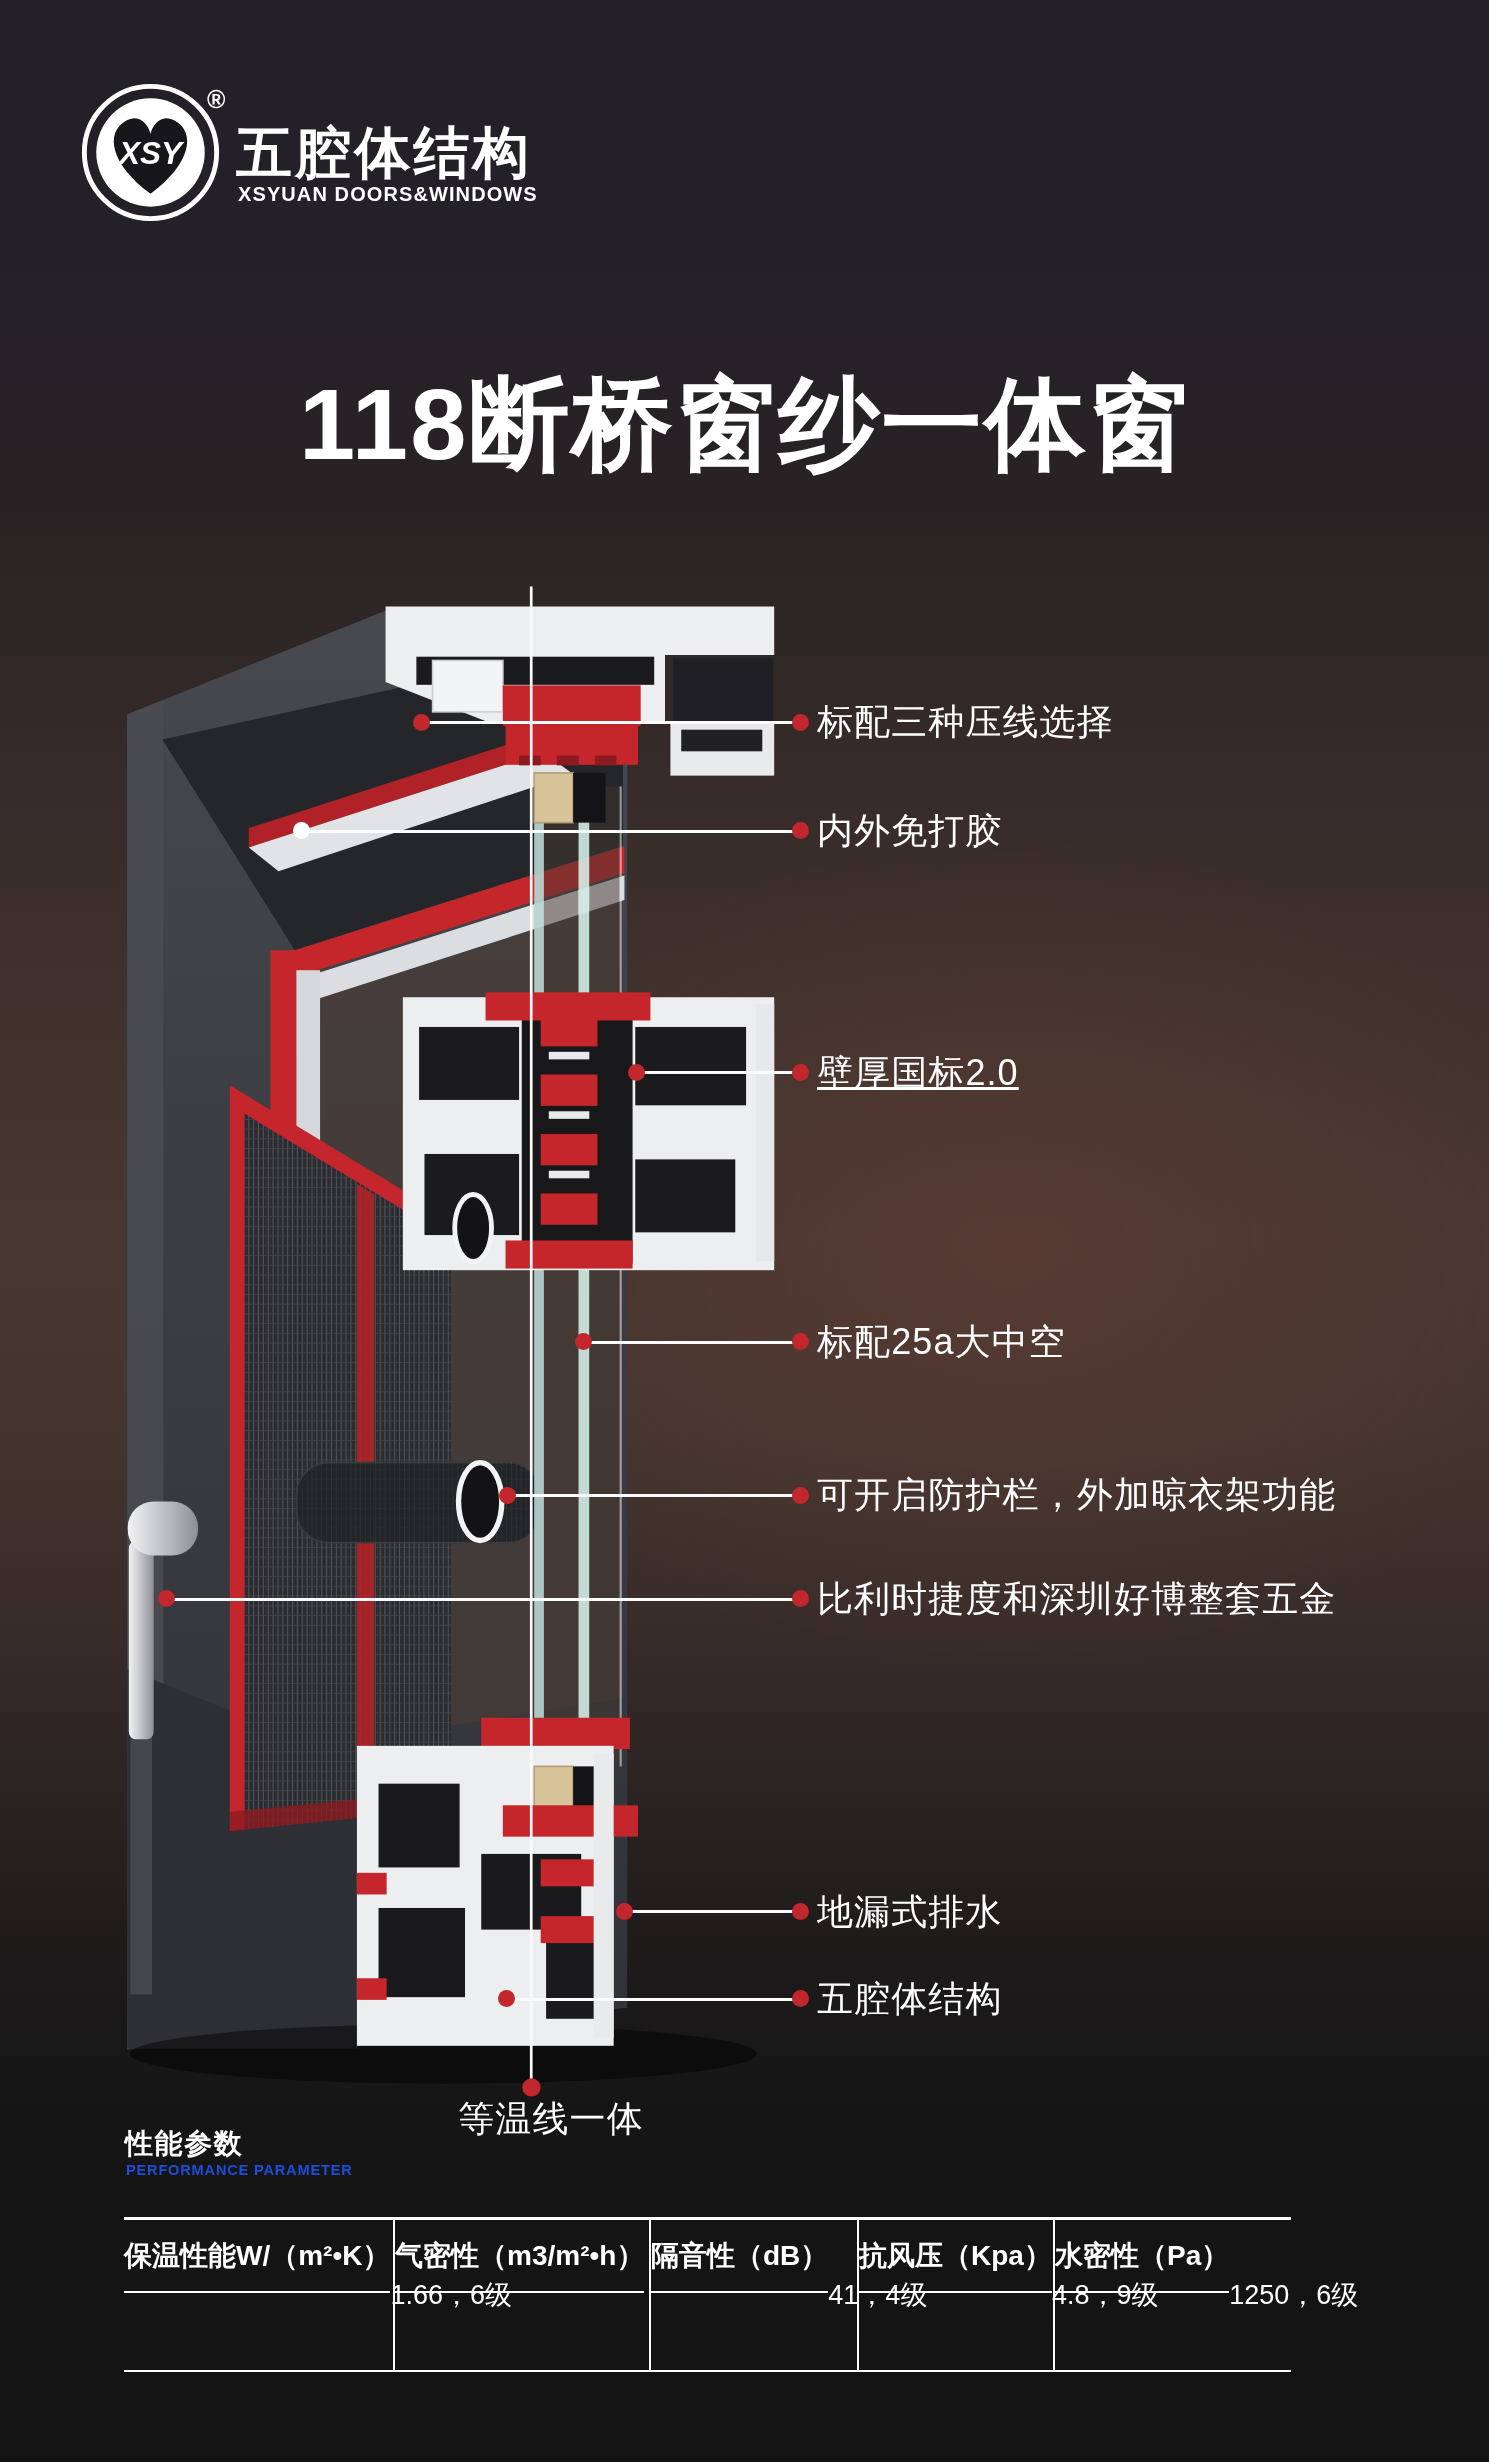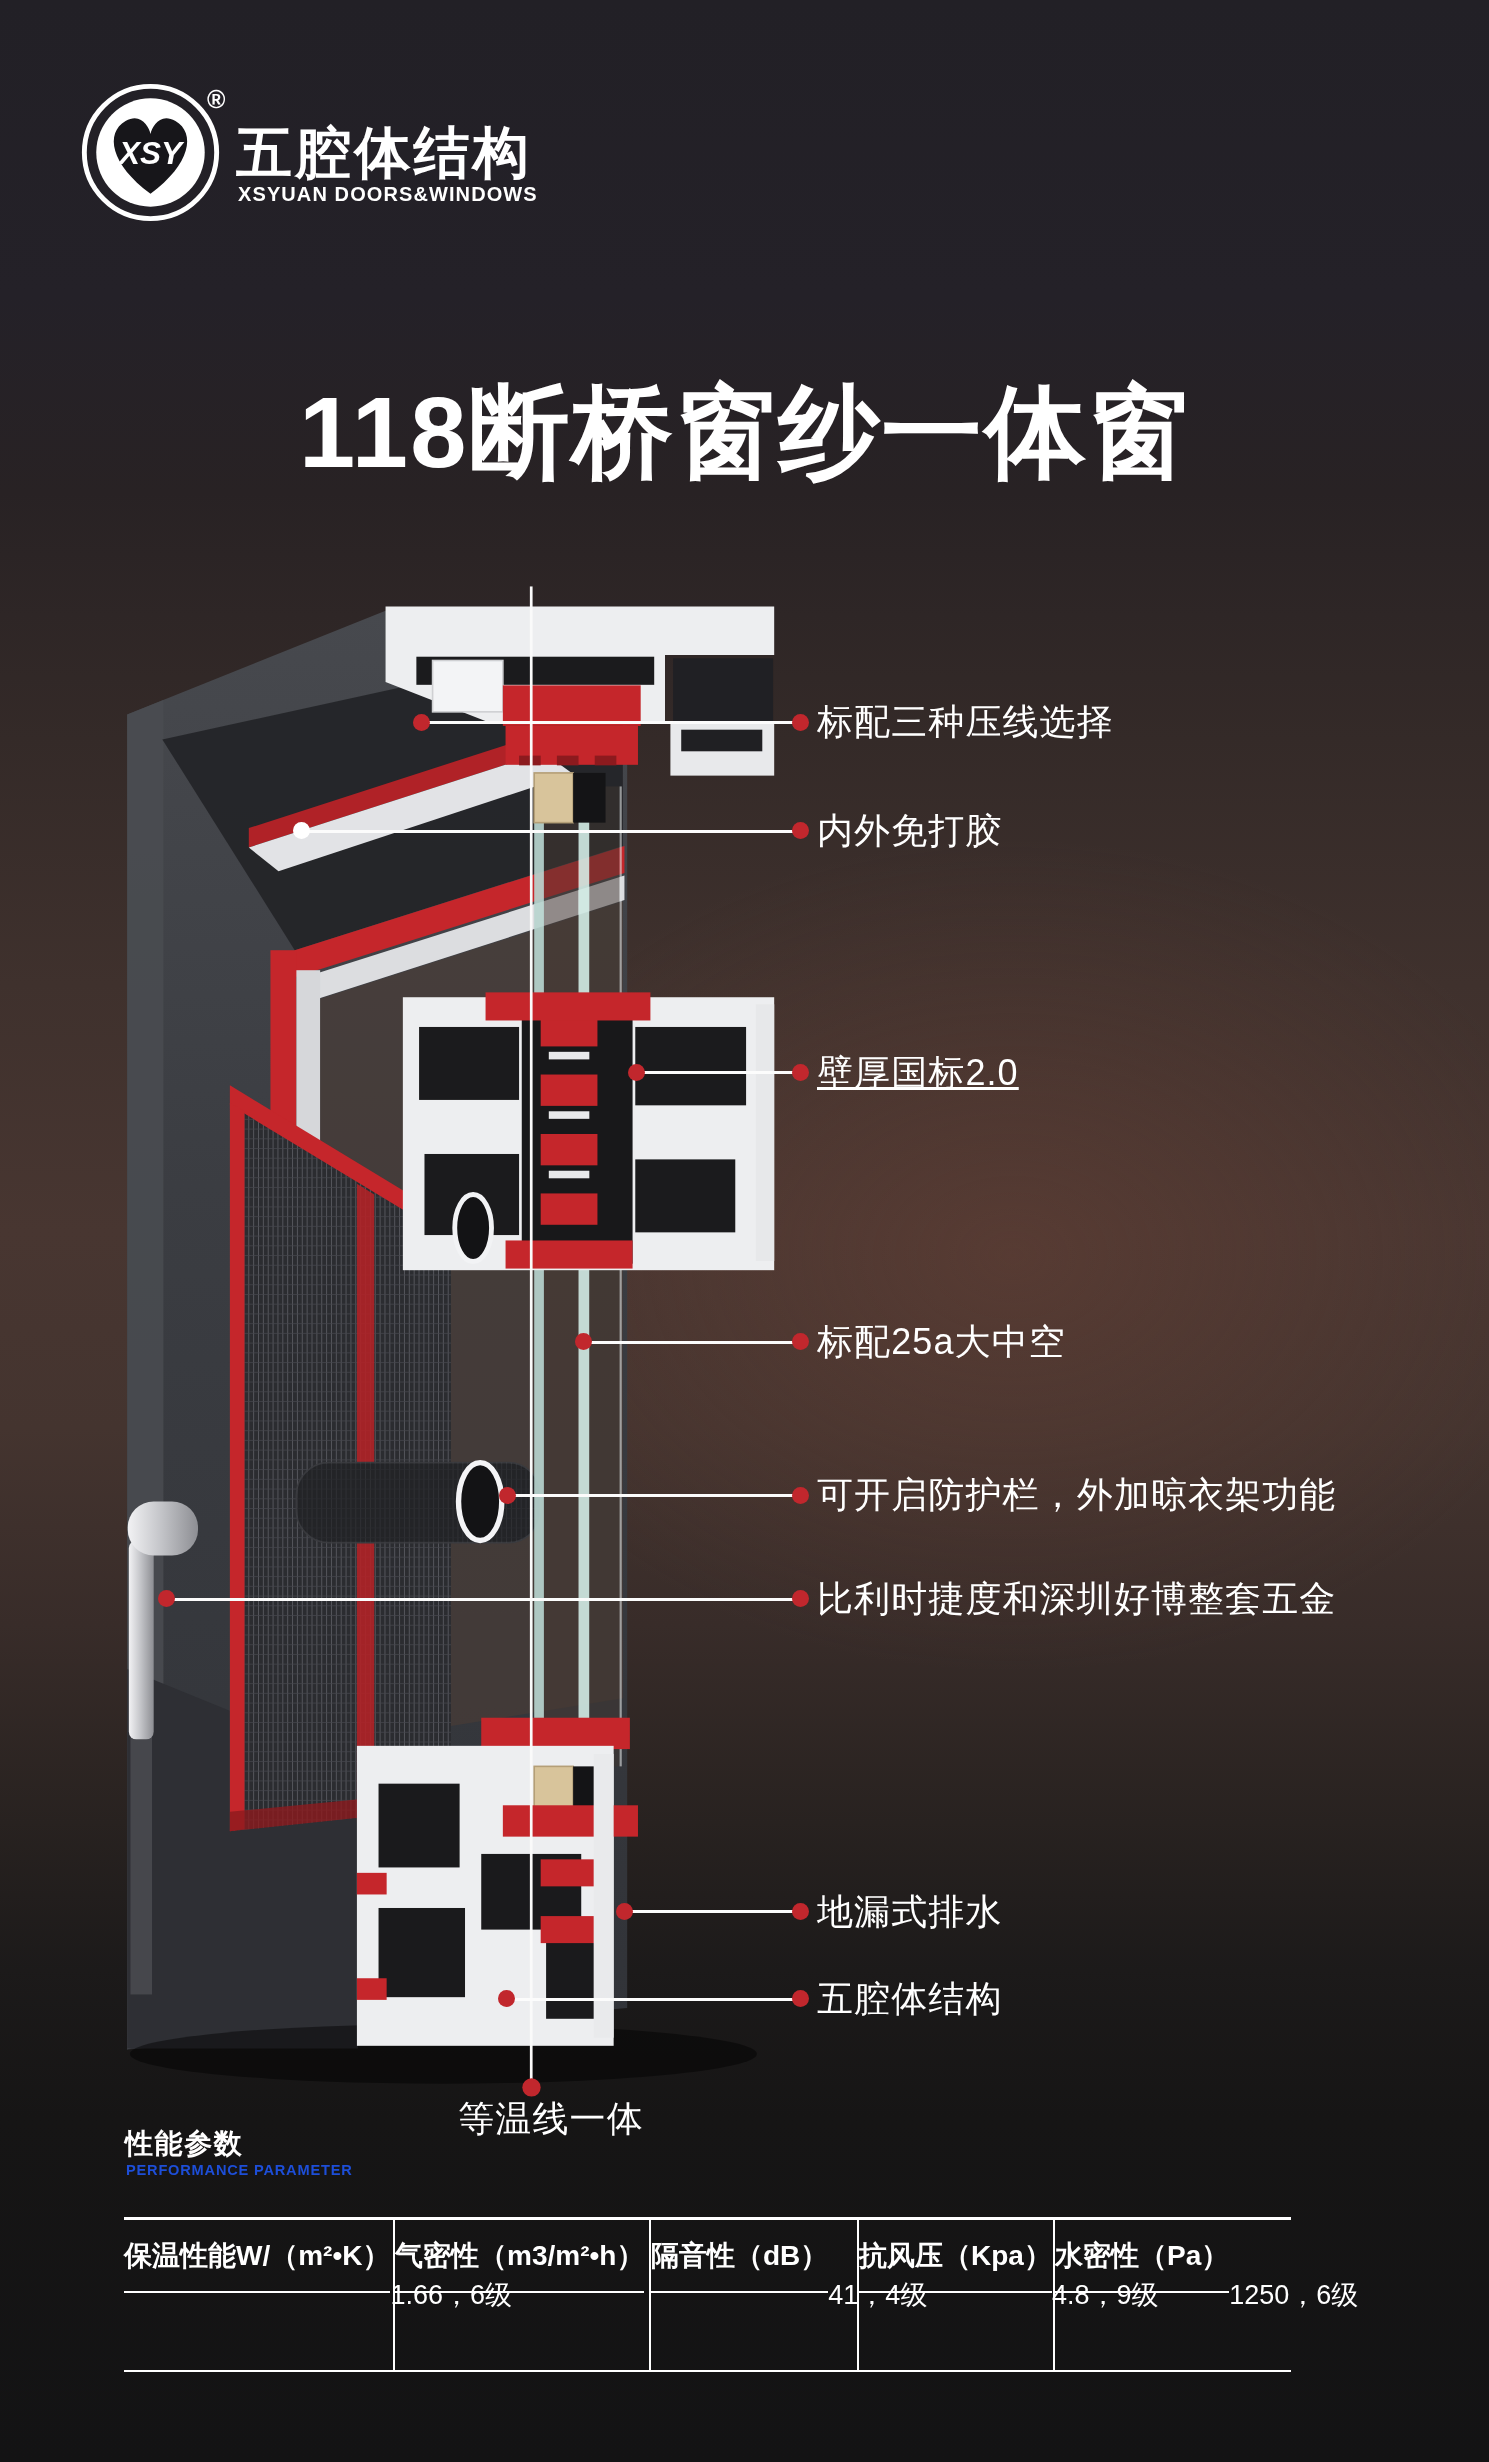--- a/index.html
+++ b/index.html
@@ -14,21 +14,21 @@
         #161515 86%, #131314 100%);
     color:#fff;
   }
   .abs{position:absolute;}
   
   #logo-svg{left:80px;top:82px;width:141px;height:141px;}
   .reg-mark{left:207px;top:85px;font-size:25px;font-weight:700;color:#fff;}
   .brand-cn{left:236px;top:116px;font-size:56px;font-weight:900;letter-spacing:3.2px;color:#fff;white-space:nowrap;}
   .brand-en{left:238px;top:183px;font-size:20px;font-weight:700;letter-spacing:1.1px;color:#fff;white-space:nowrap;}
   
-  .poster-title{left:0;right:0;top:366px;text-align:center;font-size:101px;font-weight:900;letter-spacing:2.2px;white-space:nowrap;}
+  .poster-title{left:0;right:0;top:358px;text-align:center;font-size:101px;font-weight:900;letter-spacing:2.2px;white-space:nowrap;}
   
   #window-art{left:0;top:0;width:1490px;height:2462px;z-index:1;}
   
   #callout-layer{left:8px;top:0;width:1490px;height:2462px;z-index:3;margin-left:19px;}
   .callout-line{position:absolute;height:2.7px;background:#fcfcfc;}
   .callout-dot{position:absolute;width:17.3px;height:17.3px;border-radius:50%;background:#c1272d;}
   .callout-dot.white{background:#ffffff;}
   .callout-label{position:absolute;font-size:36px;font-weight:400;letter-spacing:1.1px;color:#ffffff;white-space:nowrap;line-height:52px;}
   .isotherm-label{left:551px;top:2095px;transform:translateX(-50%);font-size:36px;color:#fff;letter-spacing:1.1px;white-space:nowrap;z-index:3;}
   

